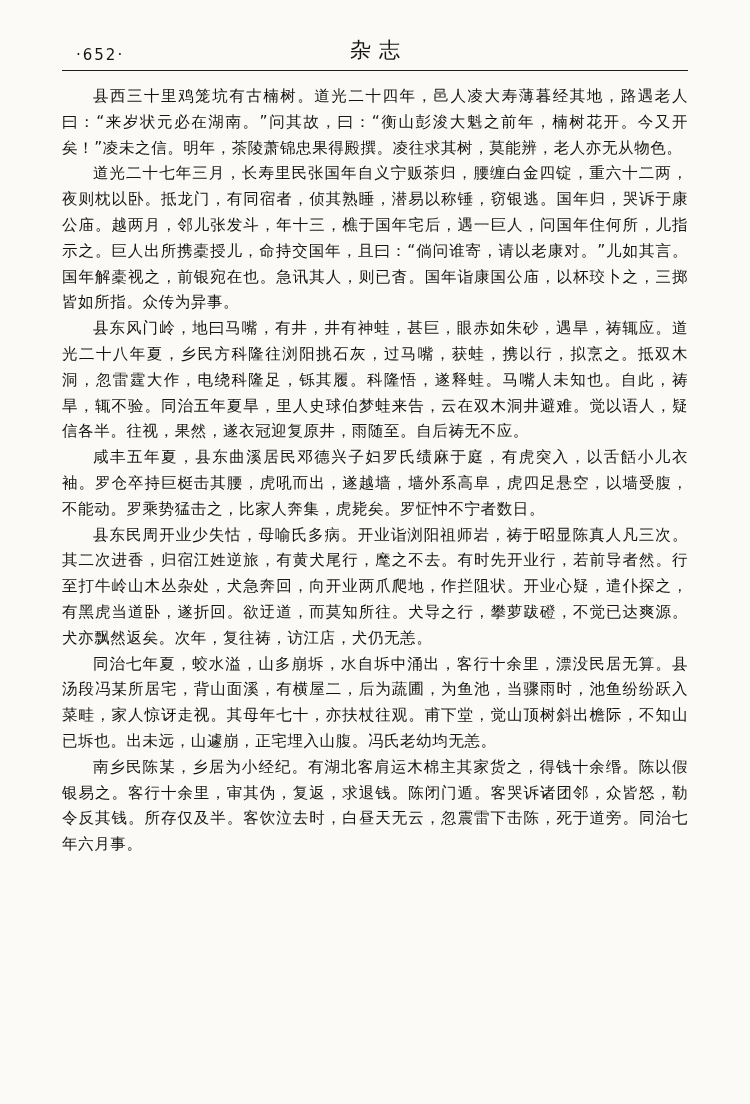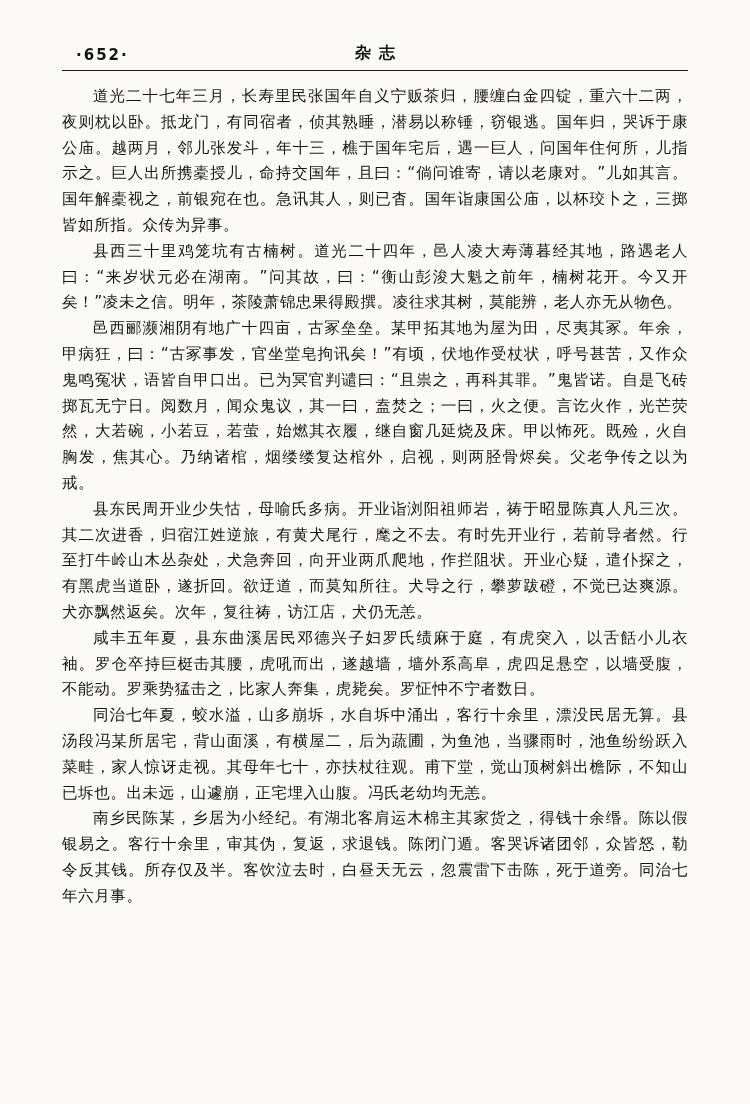--- a/index.html
+++ b/index.html
@@ -22,31 +22,31 @@
   .page-header{
     position:relative;
     height:26px;
     margin-bottom:2px;
   }
   .page-number{
     position:absolute;
     left:14px;
     bottom:4px;
     font-size:15px;
-    font-weight:bold;
+    font-weight:normal;
     letter-spacing:2px;
     margin-top:48px;
   }
   .page-title{
     position:absolute;
     left:50%;
     bottom:4px;
     transform:translateX(-50%);
-    font-size:16px;
-    font-weight:bold;
+    font-size:21px;
+    font-weight:normal;
     letter-spacing:8px;
     text-indent:8px; 
   }
   .header-rule{
     height:0;
     border:none;
     border-top:1.6px solid #1c1c1c;
     margin:0 0 13px 0;
   }
   .doc-body p{
@@ -65,23 +65,23 @@
 <div class="page">
 
   <div class="page-header">
     <span class="page-number">·652·</span>
     <span class="page-title">杂志</span>
   </div>
 
   <hr class="header-rule">
 
   <div class="doc-body">
+    <p>县西三十里鸡笼坑有古楠树。道光二十四年，邑人凌大寿薄暮经其地，路遇老人曰：“来岁状元必在湖南。”问其故，曰：“衡山彭浚大魁之前年，楠树花开。今又开矣！”凌未之信。明年，茶陵萧锦忠果得殿撰。凌往求其树，莫能辨，老人亦无从物色。</p>
     <p>道光二十七年三月，长寿里民张国年自义宁贩茶归，腰缠白金四锭，重六十二两，夜则枕以卧。抵龙门，有同宿者，侦其熟睡，潜易以称锤，窃银逃。国年归，哭诉于康公庙。越两月，邻儿张发斗，年十三，樵于国年宅后，遇一巨人，问国年住何所，儿指示之。巨人出所携橐授儿，命持交国年，且曰：“倘问谁寄，请以老康对。”儿如其言。国年解橐视之，前银宛在也。急讯其人，则已杳。国年诣康国公庙，以杯珓卜之，三掷皆如所指。众传为异事。</p>
-    <p>县西三十里鸡笼坑有古楠树。道光二十四年，邑人凌大寿薄暮经其地，路遇老人曰：“来岁状元必在湖南。”问其故，曰：“衡山彭浚大魁之前年，楠树花开。今又开矣！”凌未之信。明年，茶陵萧锦忠果得殿撰。凌往求其树，莫能辨，老人亦无从物色。</p>
-    <p>邑西郦濒湘阴有地广十四亩，古冢垒垒。某甲拓其地为屋为田，尽夷其冢。年余，甲病狂，曰：“古冢事发，官坐堂皂拘讯矣！”有顷，伏地作受杖状，呼号甚苦，又作众鬼鸣冤状，语皆自甲口出。已为冥官判谴曰：“且祟之，再科其罪。”鬼皆诺。自是飞砖掷瓦无宁日。阅数月，闻众鬼议，其一曰，盍焚之；一曰，火之便。言讫火作，光芒荧然，大若碗，小若豆，若萤，始燃其衣履，继自窗几延烧及床。甲以怖死。既殓，火自胸发，焦其心。乃纳诸棺，烟缕缕复达棺外，启视，则两胫骨烬矣。父老争传之以为戒。</p>
+    <p>县东风门岭，地曰马嘴，有井，井有神蛙，甚巨，眼赤如朱砂，遇旱，祷辄应。道光二十八年夏，乡民方科隆往浏阳挑石灰，过马嘴，获蛙，携以行，拟烹之。抵双木洞，忽雷霆大作，电绕科隆足，铄其履。科隆悟，遂释蛙。马嘴人未知也。自此，祷旱，辄不验。同治五年夏旱，里人史球伯梦蛙来告，云在双木洞井避难。觉以语人，疑信各半。往视，果然，遂衣冠迎复原井，雨随至。自后祷无不应。</p>
+    <p>咸丰五年夏，县东曲溪居民邓德兴子妇罗氏绩麻于庭，有虎突入，以舌餂小儿衣袖。罗仓卒持巨梃击其腰，虎吼而出，遂越墙，墙外系高阜，虎四足悬空，以墙受腹，不能动。罗乘势猛击之，比家人奔集，虎毙矣。罗怔忡不宁者数日。</p>
     <p>县东民周开业少失怙，母喻氏多病。开业诣浏阳祖师岩，祷于昭显陈真人凡三次。其二次进香，归宿江姓逆旅，有黄犬尾行，麾之不去。有时先开业行，若前导者然。行至打牛岭山木丛杂处，犬急奔回，向开业两爪爬地，作拦阻状。开业心疑，遣仆探之，有黑虎当道卧，遂折回。欲迂道，而莫知所往。犬导之行，攀萝跋磴，不觉已达爽源。犬亦飘然返矣。次年，复往祷，访江店，犬仍无恙。</p>
-    <p>咸丰五年夏，县东曲溪居民邓德兴子妇罗氏绩麻于庭，有虎突入，以舌餂小儿衣袖。罗仓卒持巨梃击其腰，虎吼而出，遂越墙，墙外系高阜，虎四足悬空，以墙受腹，不能动。罗乘势猛击之，比家人奔集，虎毙矣。罗怔忡不宁者数日。</p>
     <p>同治七年夏，蛟水溢，山多崩坼，水自坼中涌出，客行十余里，漂没民居无算。县汤段冯某所居宅，背山面溪，有横屋二，后为蔬圃，为鱼池，当骤雨时，池鱼纷纷跃入菜畦，家人惊讶走视。其母年七十，亦扶杖往观。甫下堂，觉山顶树斜出檐际，不知山已坼也。出未远，山遽崩，正宅埋入山腹。冯氏老幼均无恙。</p>
     <p>南乡民陈某，乡居为小经纪。有湖北客肩运木棉主其家货之，得钱十余缗。陈以假银易之。客行十余里，审其伪，复返，求退钱。陈闭门遁。客哭诉诸团邻，众皆怒，勒令反其钱。所存仅及半。客饮泣去时，白昼天无云，忽震雷下击陈，死于道旁。同治七年六月事。</p>
 
   </div>
 
 </div>
 
 </body></html>

